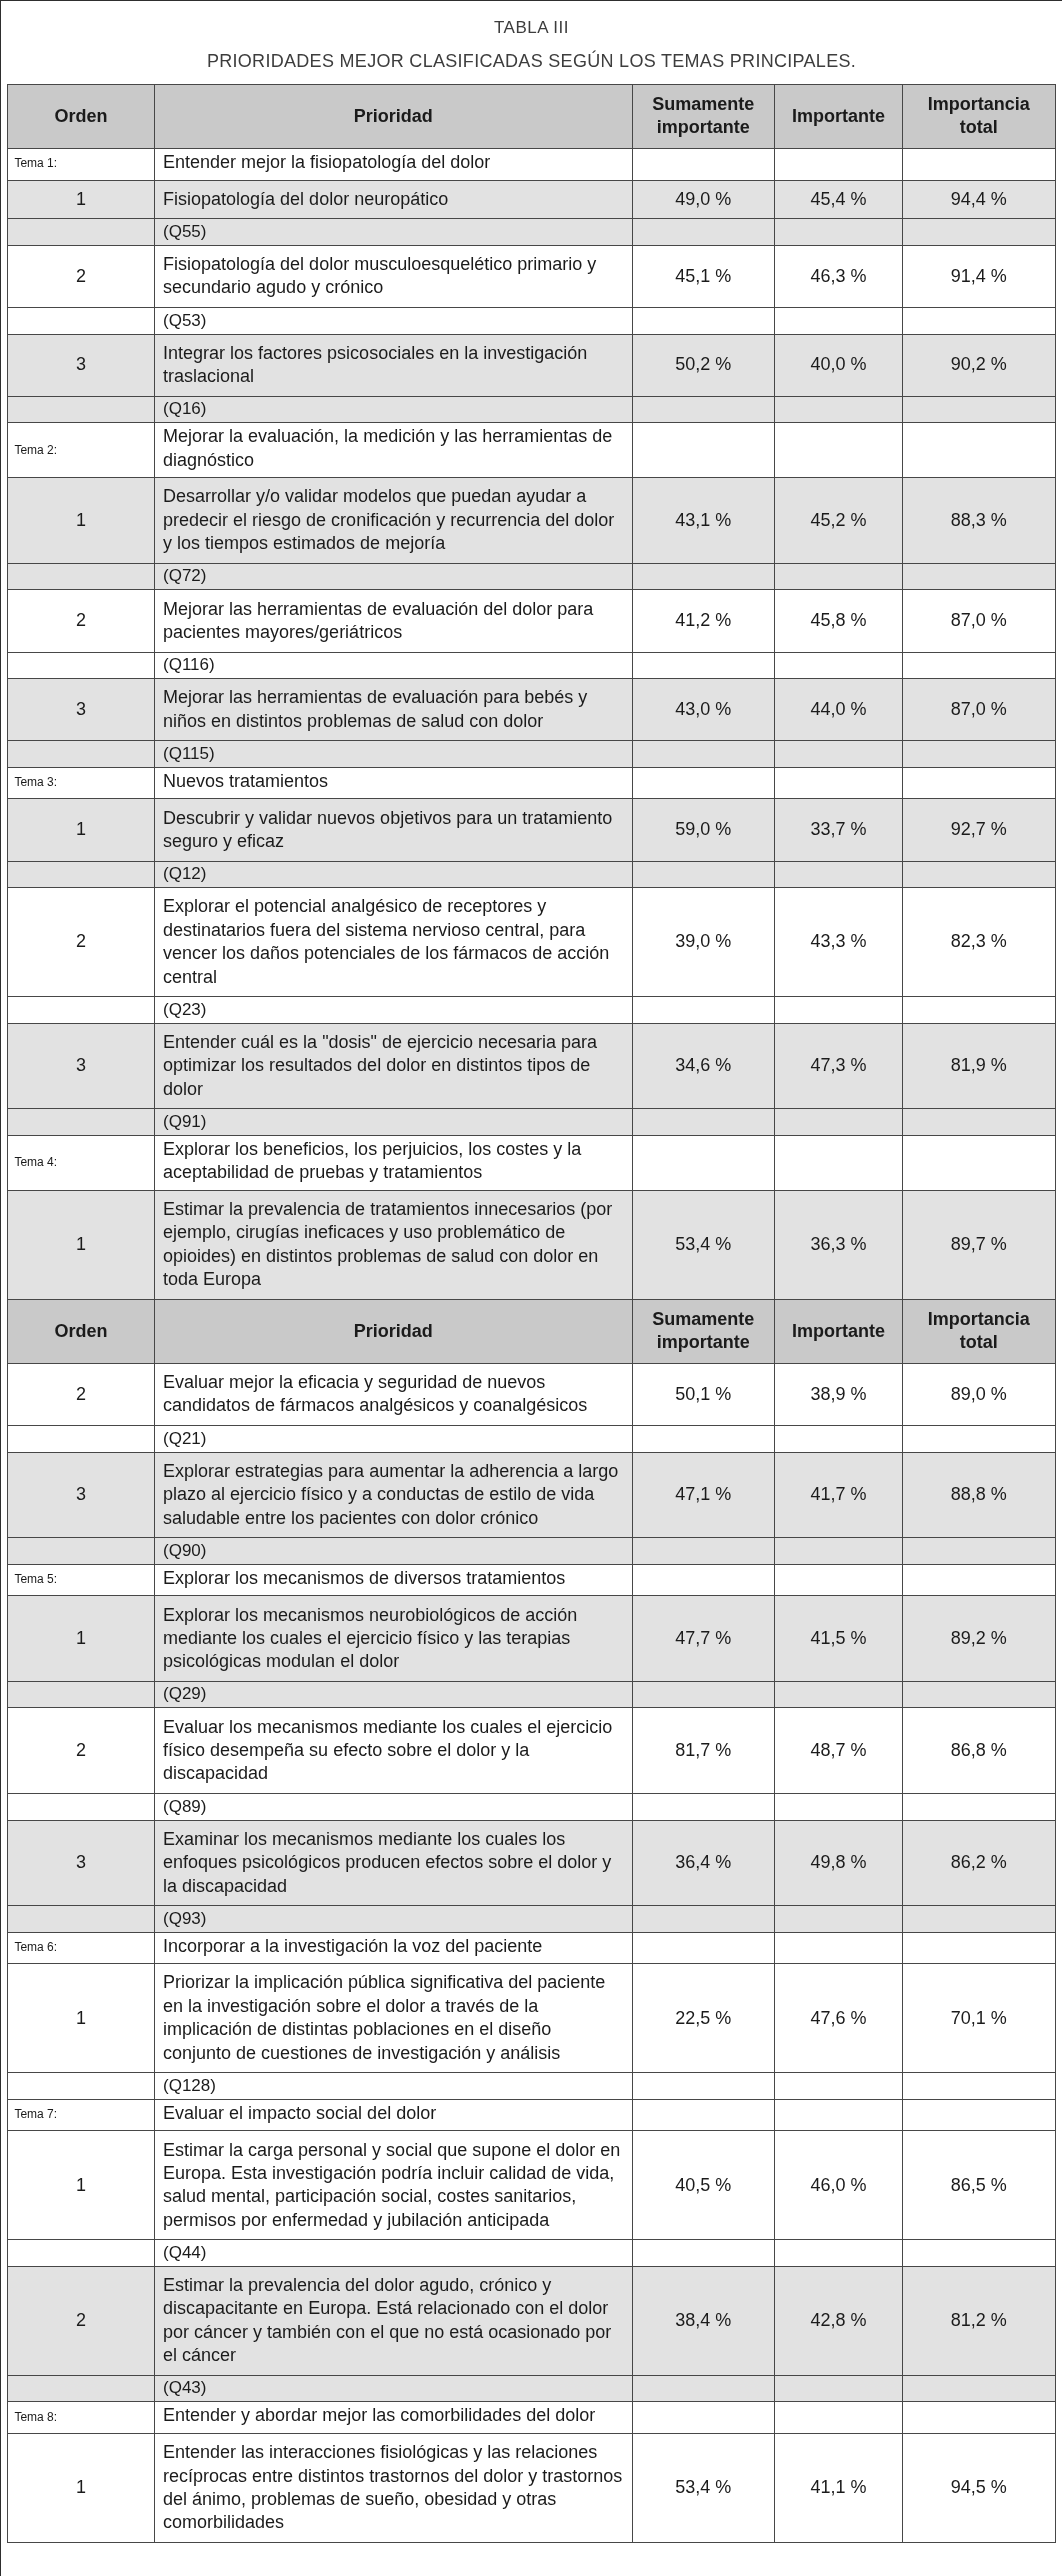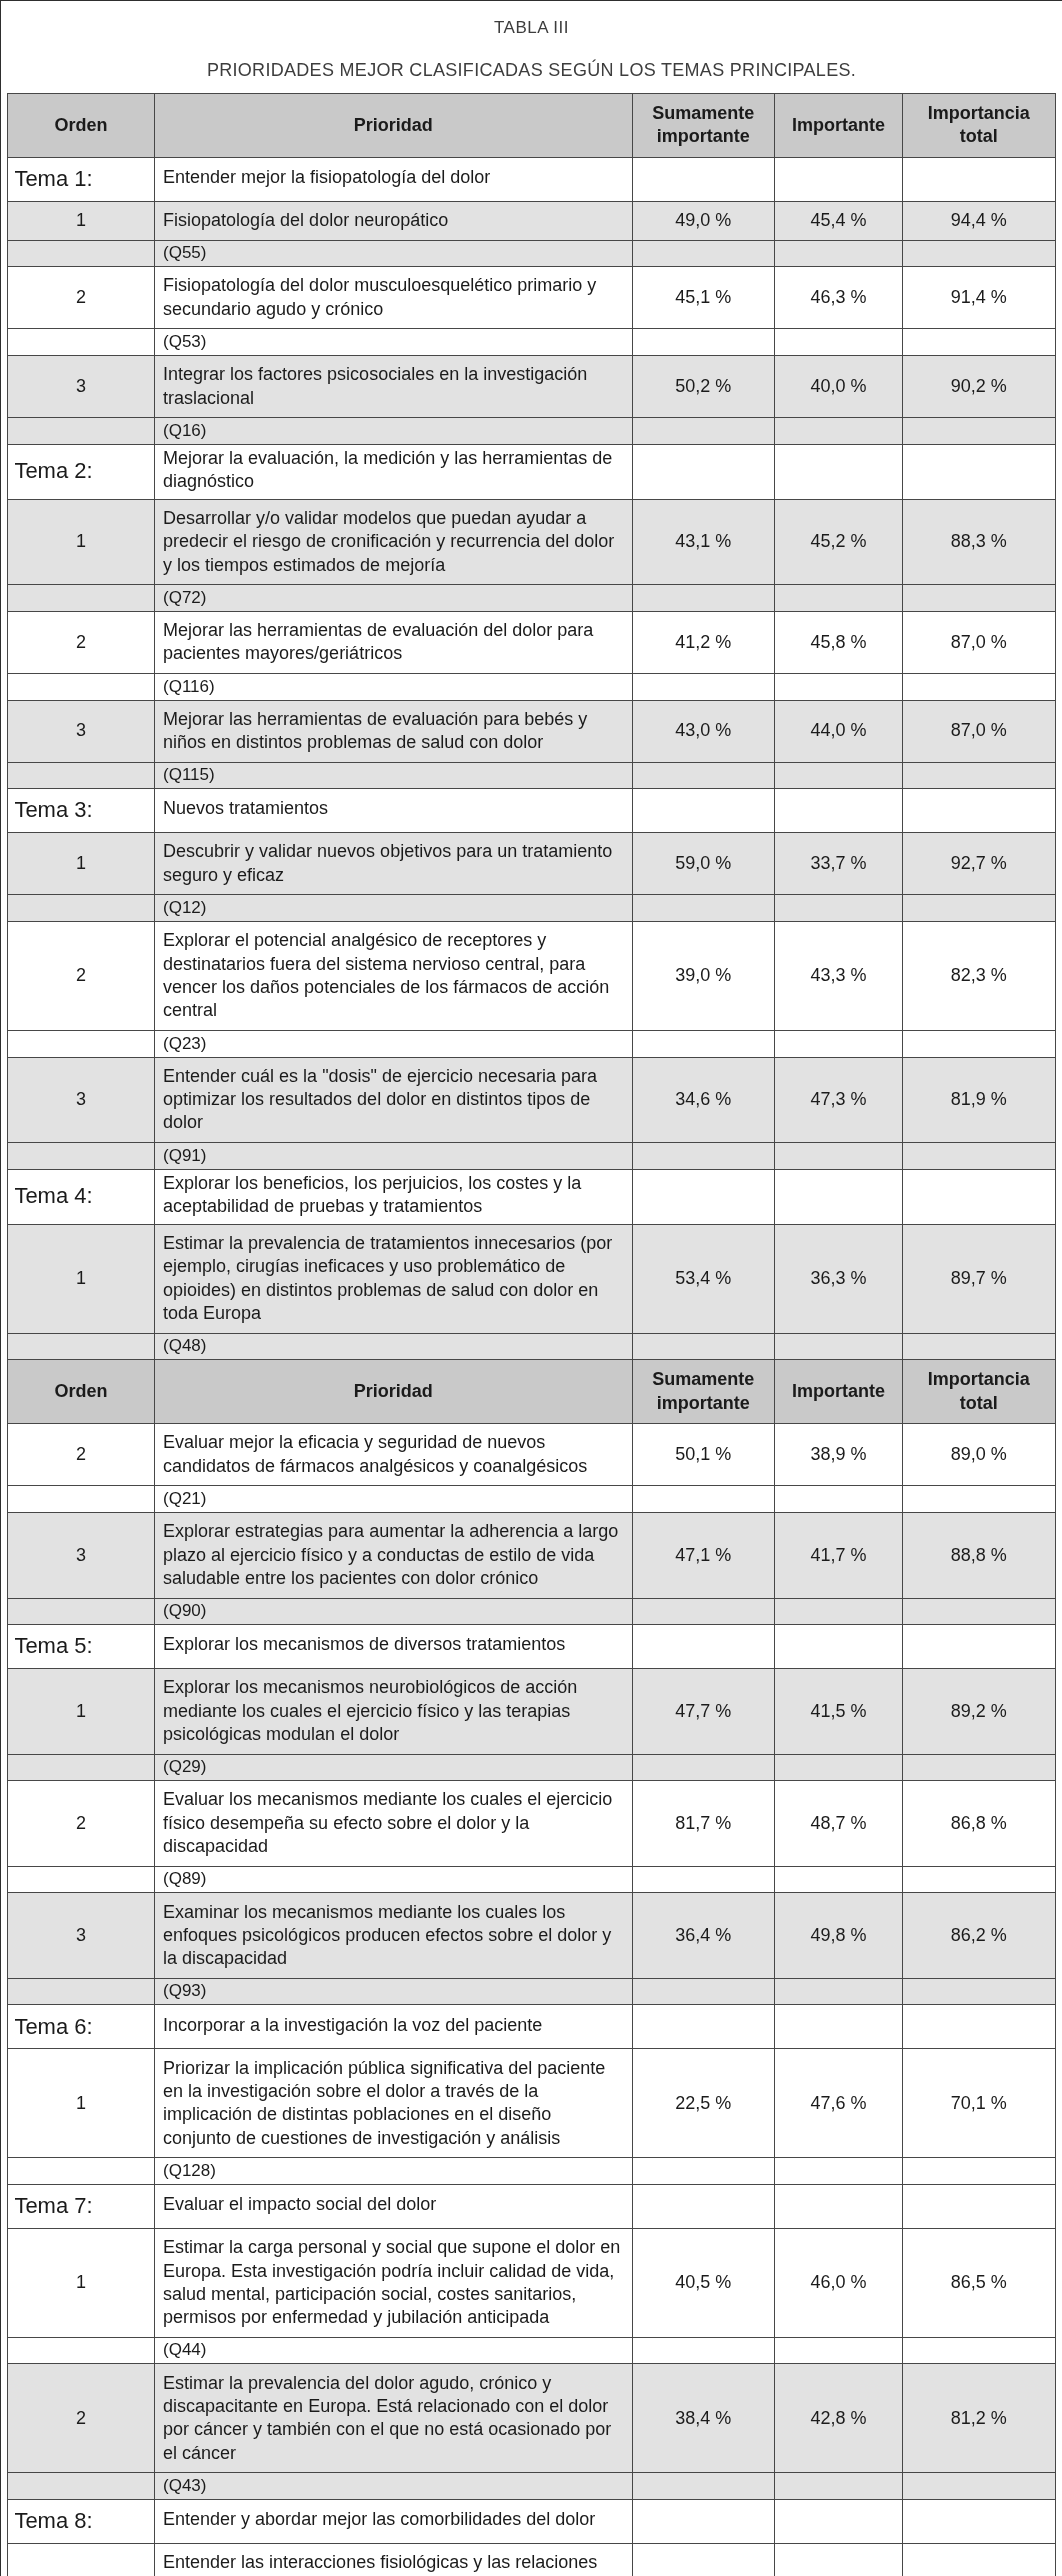--- a/index.html
+++ b/index.html
@@ -18,21 +18,21 @@
   .page{
     box-sizing:border-box;
     width:1063px;
     min-height:3368px;
     border:1.5px solid #2e2e2e;
     padding:10.3px 6.2px 13.4px 6.2px;
     background:#ffffff;
   }
   .title-block{text-align:center;margin:7.2px 0 11.3px 0;color:#3d3d3d;}
   .title{font-size:17px;letter-spacing:0.5px;}
-  .subtitle{font-size:18px;margin-top:22px;letter-spacing:0.3px;}
+  .subtitle{font-size:18px;margin-top:13px;letter-spacing:0.3px;}
   table.prio-table{
     width:100%;
     border-collapse:collapse;
     table-layout:fixed;
   }
   .prio-table th,.prio-table td{
     border:1px solid var(--border);
     font-size:18px;
     line-height:1.3;
     vertical-align:middle;
@@ -41,21 +41,21 @@
     word-wrap:break-word;
   }
   .prio-table th{
     background:var(--header-bg);
     font-weight:bold;
     text-align:center;
     padding:8.2px 4.1px;
   }
   tr.shaded td{background:var(--shaded-row-bg);}
   td.orden{text-align:center;padding-left:3.1px;padding-right:3.1px;}
-  td.tema-label{text-align:left;padding-left:6.2px;white-space:nowrap;font-size:22px;}
+  td.tema-label{text-align:left;padding-left:6.2px;white-space:nowrap;font-size:12px;}
   td.tema-text{padding-top:2px;padding-bottom:5.2px;}
   td.value{text-align:center;white-space:nowrap;}
   tr.bold td.priority-text,
   tr.bold td.value{font-weight:normal;}
   td.q-cell{padding-top:2.6px;padding-bottom:2.6px;font-size:17px;line-height:1.2;}
 </style>
 </head>
 <body>
 
 <div class="page">
@@ -235,27 +235,20 @@
           <td class="value"></td>
           <td class="value"></td>
         </tr>
         <tr class="shaded bold">
           <td class="orden">1</td>
           <td class="priority-text">Estimar la prevalencia de tratamientos innecesarios (por ejemplo, cirugías ineficaces y uso problemático de opioides) en distintos problemas de salud con dolor en toda Europa</td>
           <td class="value">53,4 %</td>
           <td class="value">36,3 %</td>
           <td class="value">89,7 %</td>
         </tr>
-        <tr class="shaded">
-          <td class="orden q-cell"></td>
-          <td class="priority-text q-cell">(Q48)</td>
-          <td class="value q-cell"></td>
-          <td class="value q-cell"></td>
-          <td class="value q-cell"></td>
-        </tr>
         <tr>
           <th>Orden</th>
           <th>Prioridad</th>
           <th>Sumamente importante</th>
           <th>Importante</th>
           <th>Importancia total</th>
         </tr>
         <tr class="bold">
           <td class="orden">2</td>
           <td class="priority-text">Evaluar mejor la eficacia y seguridad de nuevos candidatos de fármacos analgésicos y coanalgésicos</td>

